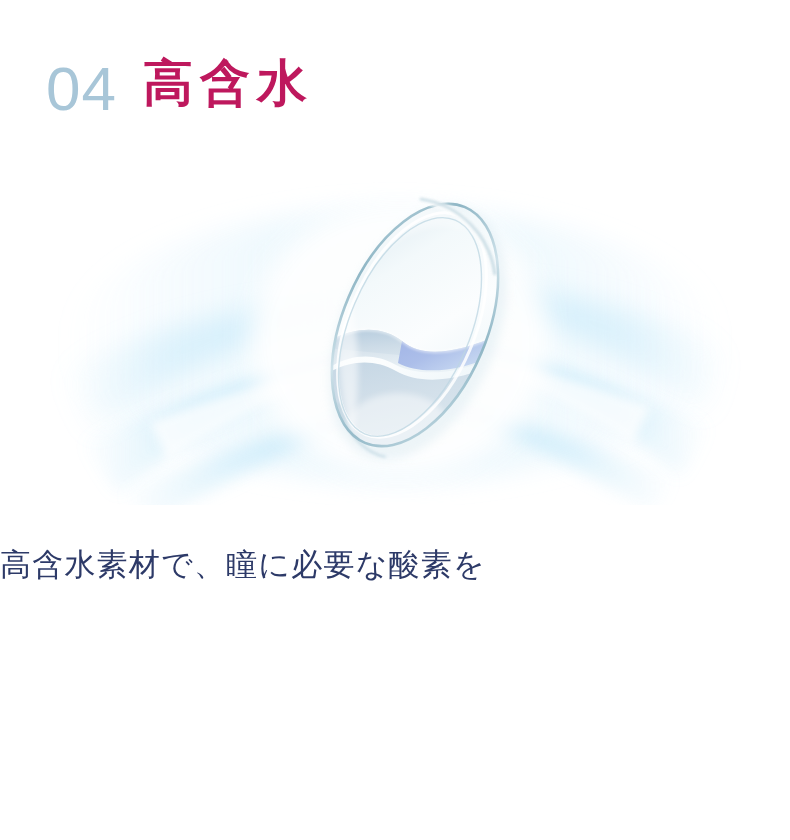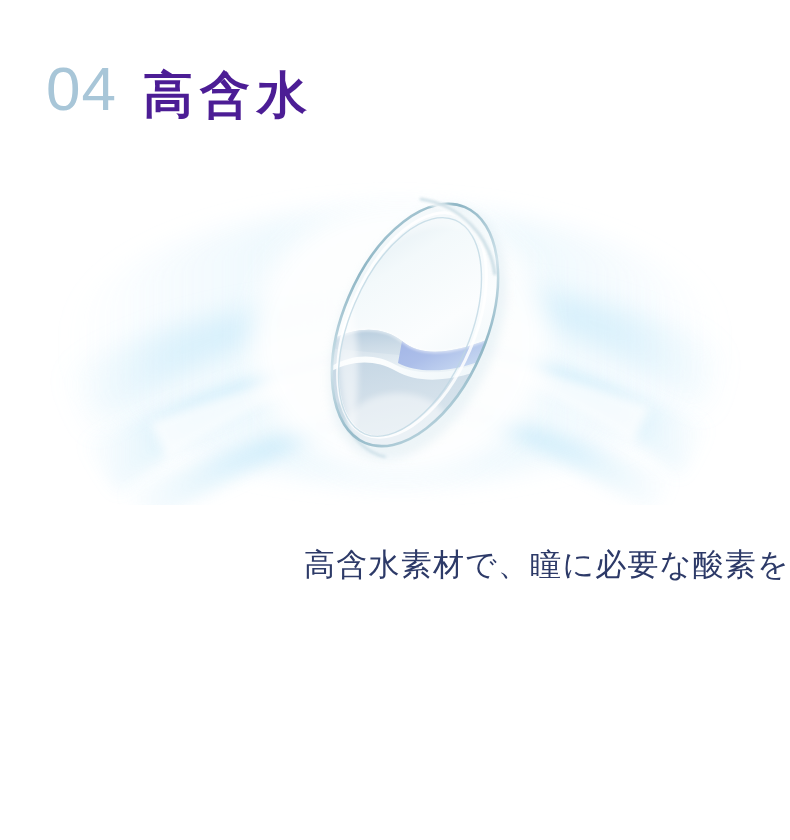--- a/index.html
+++ b/index.html
@@ -17,36 +17,36 @@
     background: #ffffff;
     overflow: hidden;
   }
 
   
   .header {
     position: absolute;
     left: 46px;
     top: 58px;
     display: flex;
-    align-items: flex-end;
+    align-items: flex-start;
     gap: 26px;
     white-space: nowrap;
   }
   .step-number {
     font-size: 62px;
     line-height: 1;
     font-weight: 400;
     color: #a8c6d8;
     letter-spacing: 1px;
   }
   .step-title {
     font-size: 50px;
     line-height: 1;
     font-weight: 700;
-    color: #4c1d95;
+    color: #be185d;
     letter-spacing: 7px;
   }
 
   
   .hero {
     position: absolute;
     left: 0;
     top: 175px;
     width: 790px;
     height: 330px;
@@ -67,21 +67,21 @@
     height: 330px;
   }
   .lens-layer svg { display: block; }
 
   
   .caption {
     position: absolute;
     left: 0;
     top: 538px;
     width: 790px;
-    text-align: right;
+    text-align: left;
     color: #2d3a68;
     font-size: 31px;
     line-height: 1.72;
     letter-spacing: 1.2px;
     font-weight: 500;
   }
   .caption-line { display: block; }
 </style>
 </head>
 <body>

